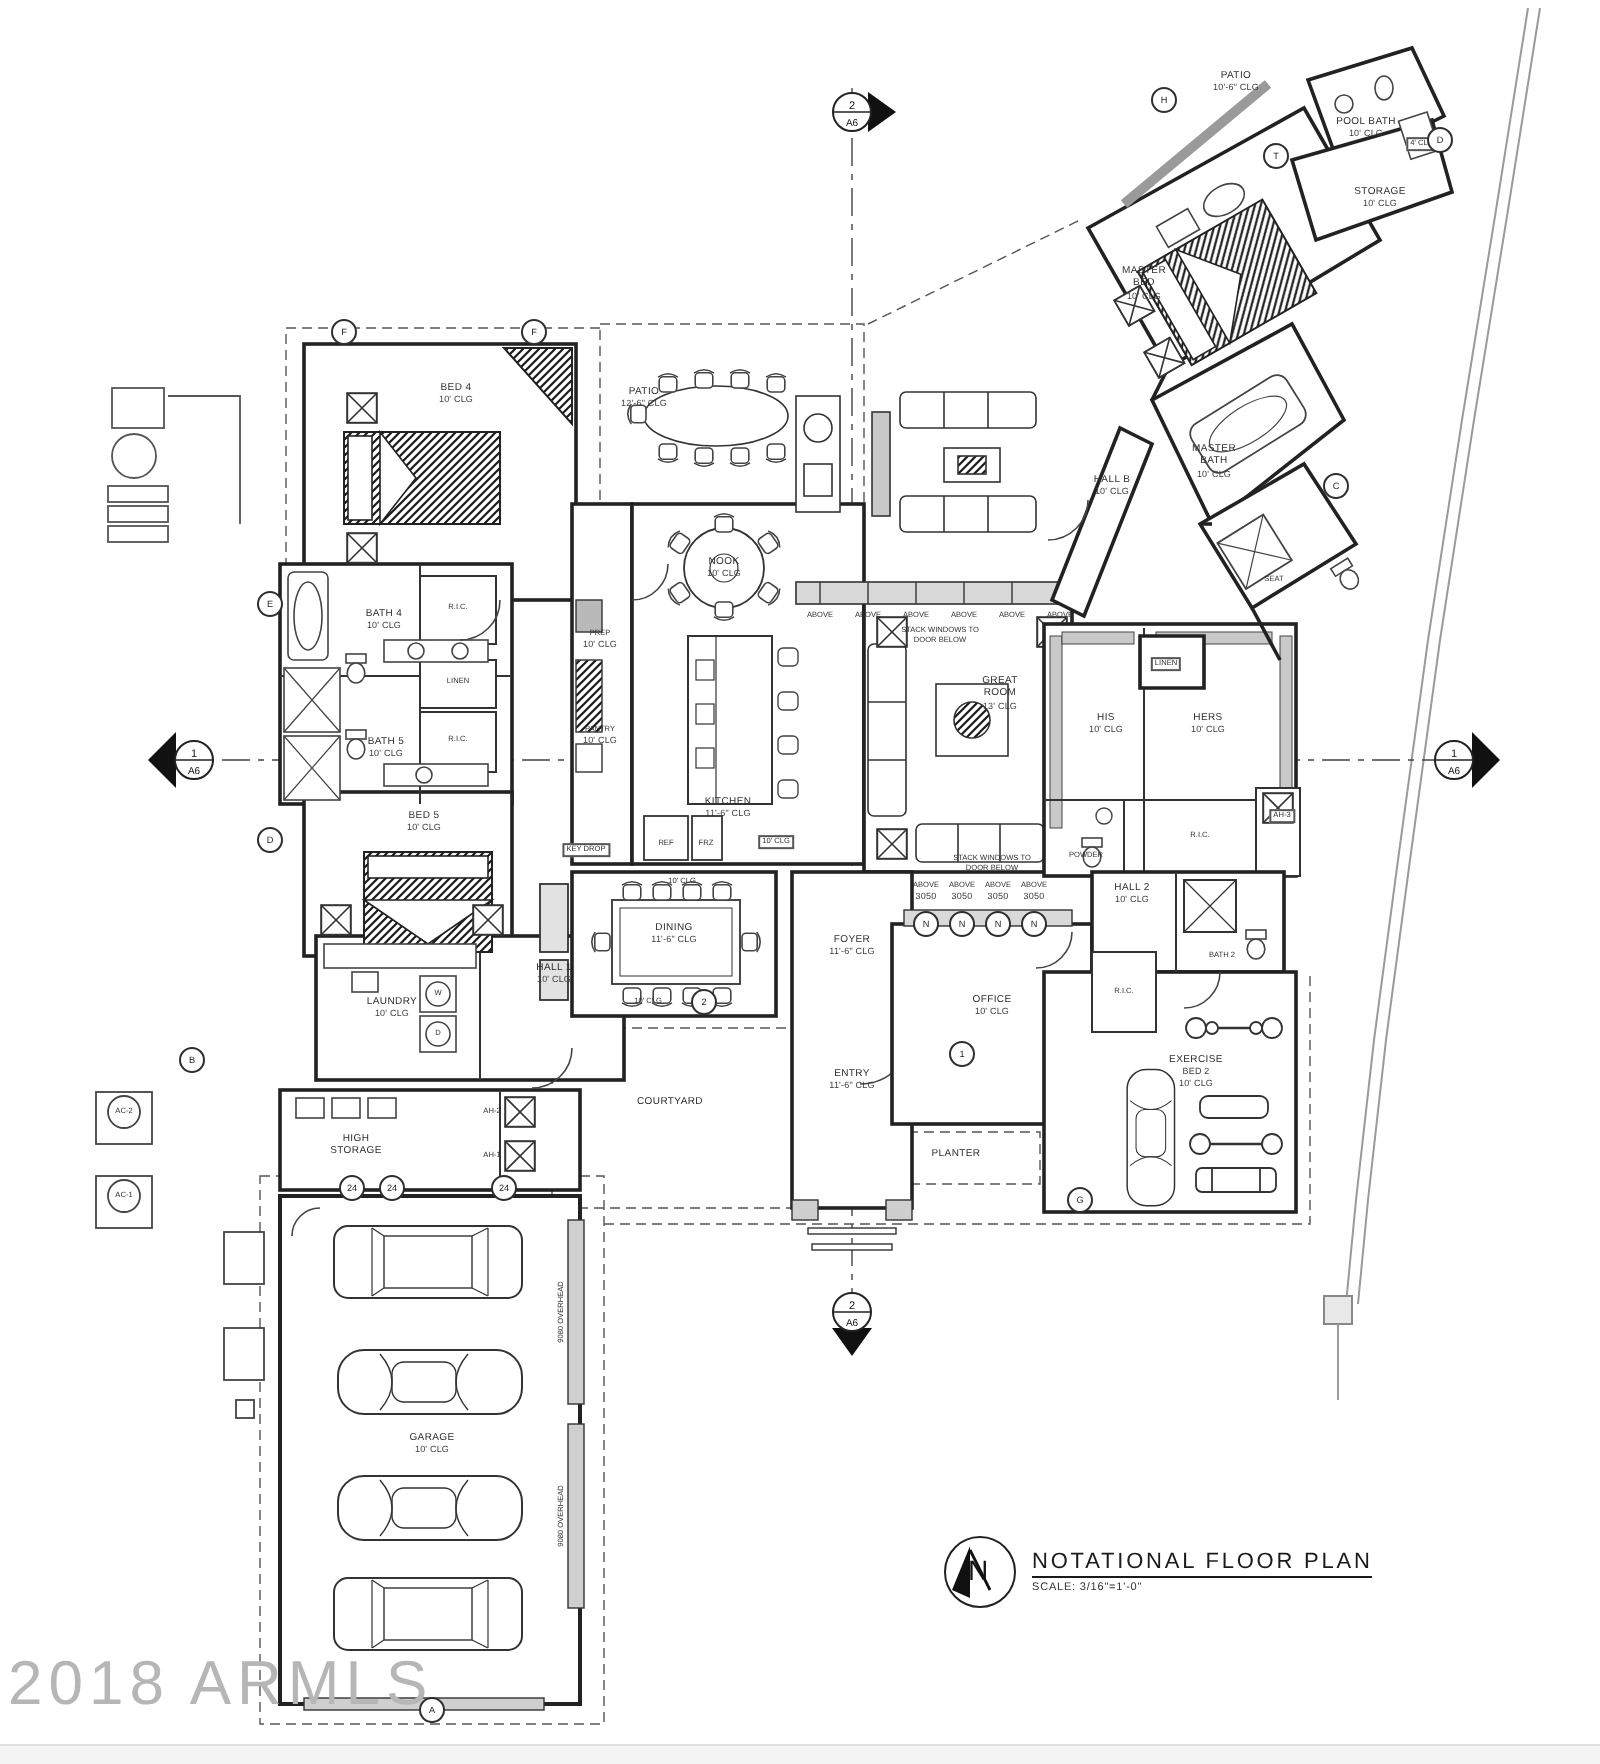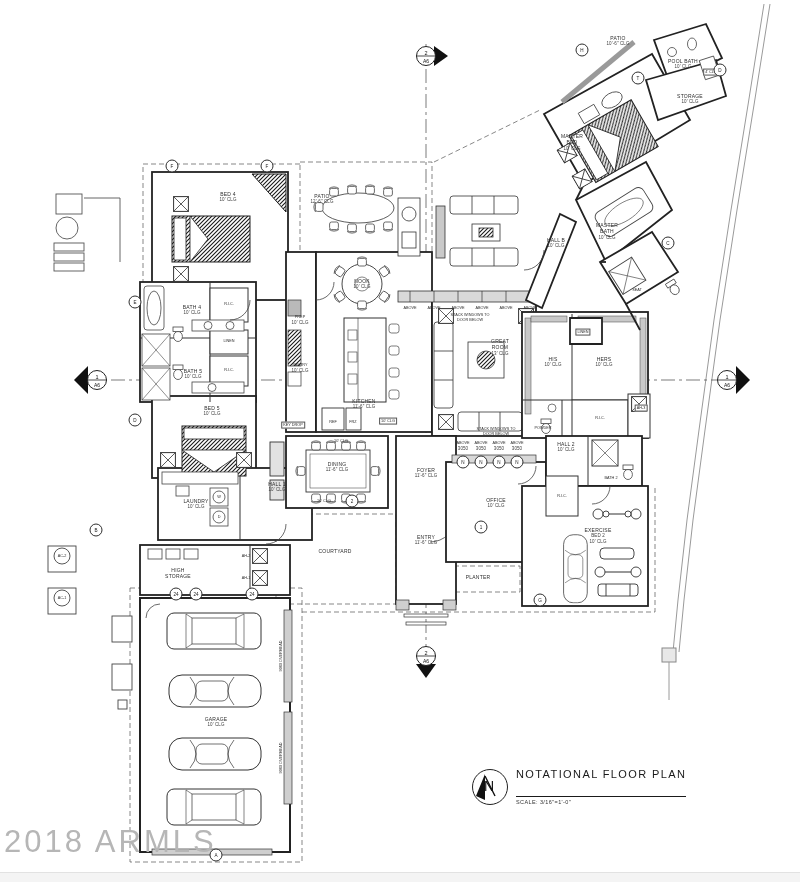--- a/index.html
+++ b/index.html
@@ -20,21 +20,21 @@
   .watermark{position:absolute;left:4px;top:824px;font-size:31px;color:#b6b6b6;
        letter-spacing:3px;z-index:2;font-weight:400}
   .titleblock{position:absolute;left:472px;top:768px;display:flex;align-items:center;z-index:5}
   .northwrap{width:34px;height:34px;border:1.1px solid #222;border-radius:50%;position:relative;
        background:#fff;flex:0 0 auto}
   .northwrap svg{position:absolute;left:0;top:0}
   .north-letter{position:absolute;left:11px;top:8px;font-size:14px;color:#111;
        font-family:"Liberation Sans",sans-serif}
   .tb-text{margin-left:8px}
   .tb-title{font-size:11px;letter-spacing:1.4px;color:#1a1a1a;border-bottom:1px solid #1a1a1a;
-       padding-bottom:16px}
+       padding-bottom:1px}
   .tb-scale{font-size:5.5px;color:#333;letter-spacing:.4px;margin-top:2px}
   .botstrip{position:absolute;left:0;top:872px;width:800px;height:10px;background:#f4f4f4;
        border-top:1px solid #e2e2e2;z-index:1}
 </style>
 </head>
 <body>
 
 <svg id="plan-svg" width="800" height="882" viewBox="0 0 800 882">
   <defs>
     <pattern id="bh" width="4" height="4" patternUnits="userSpaceOnUse">

